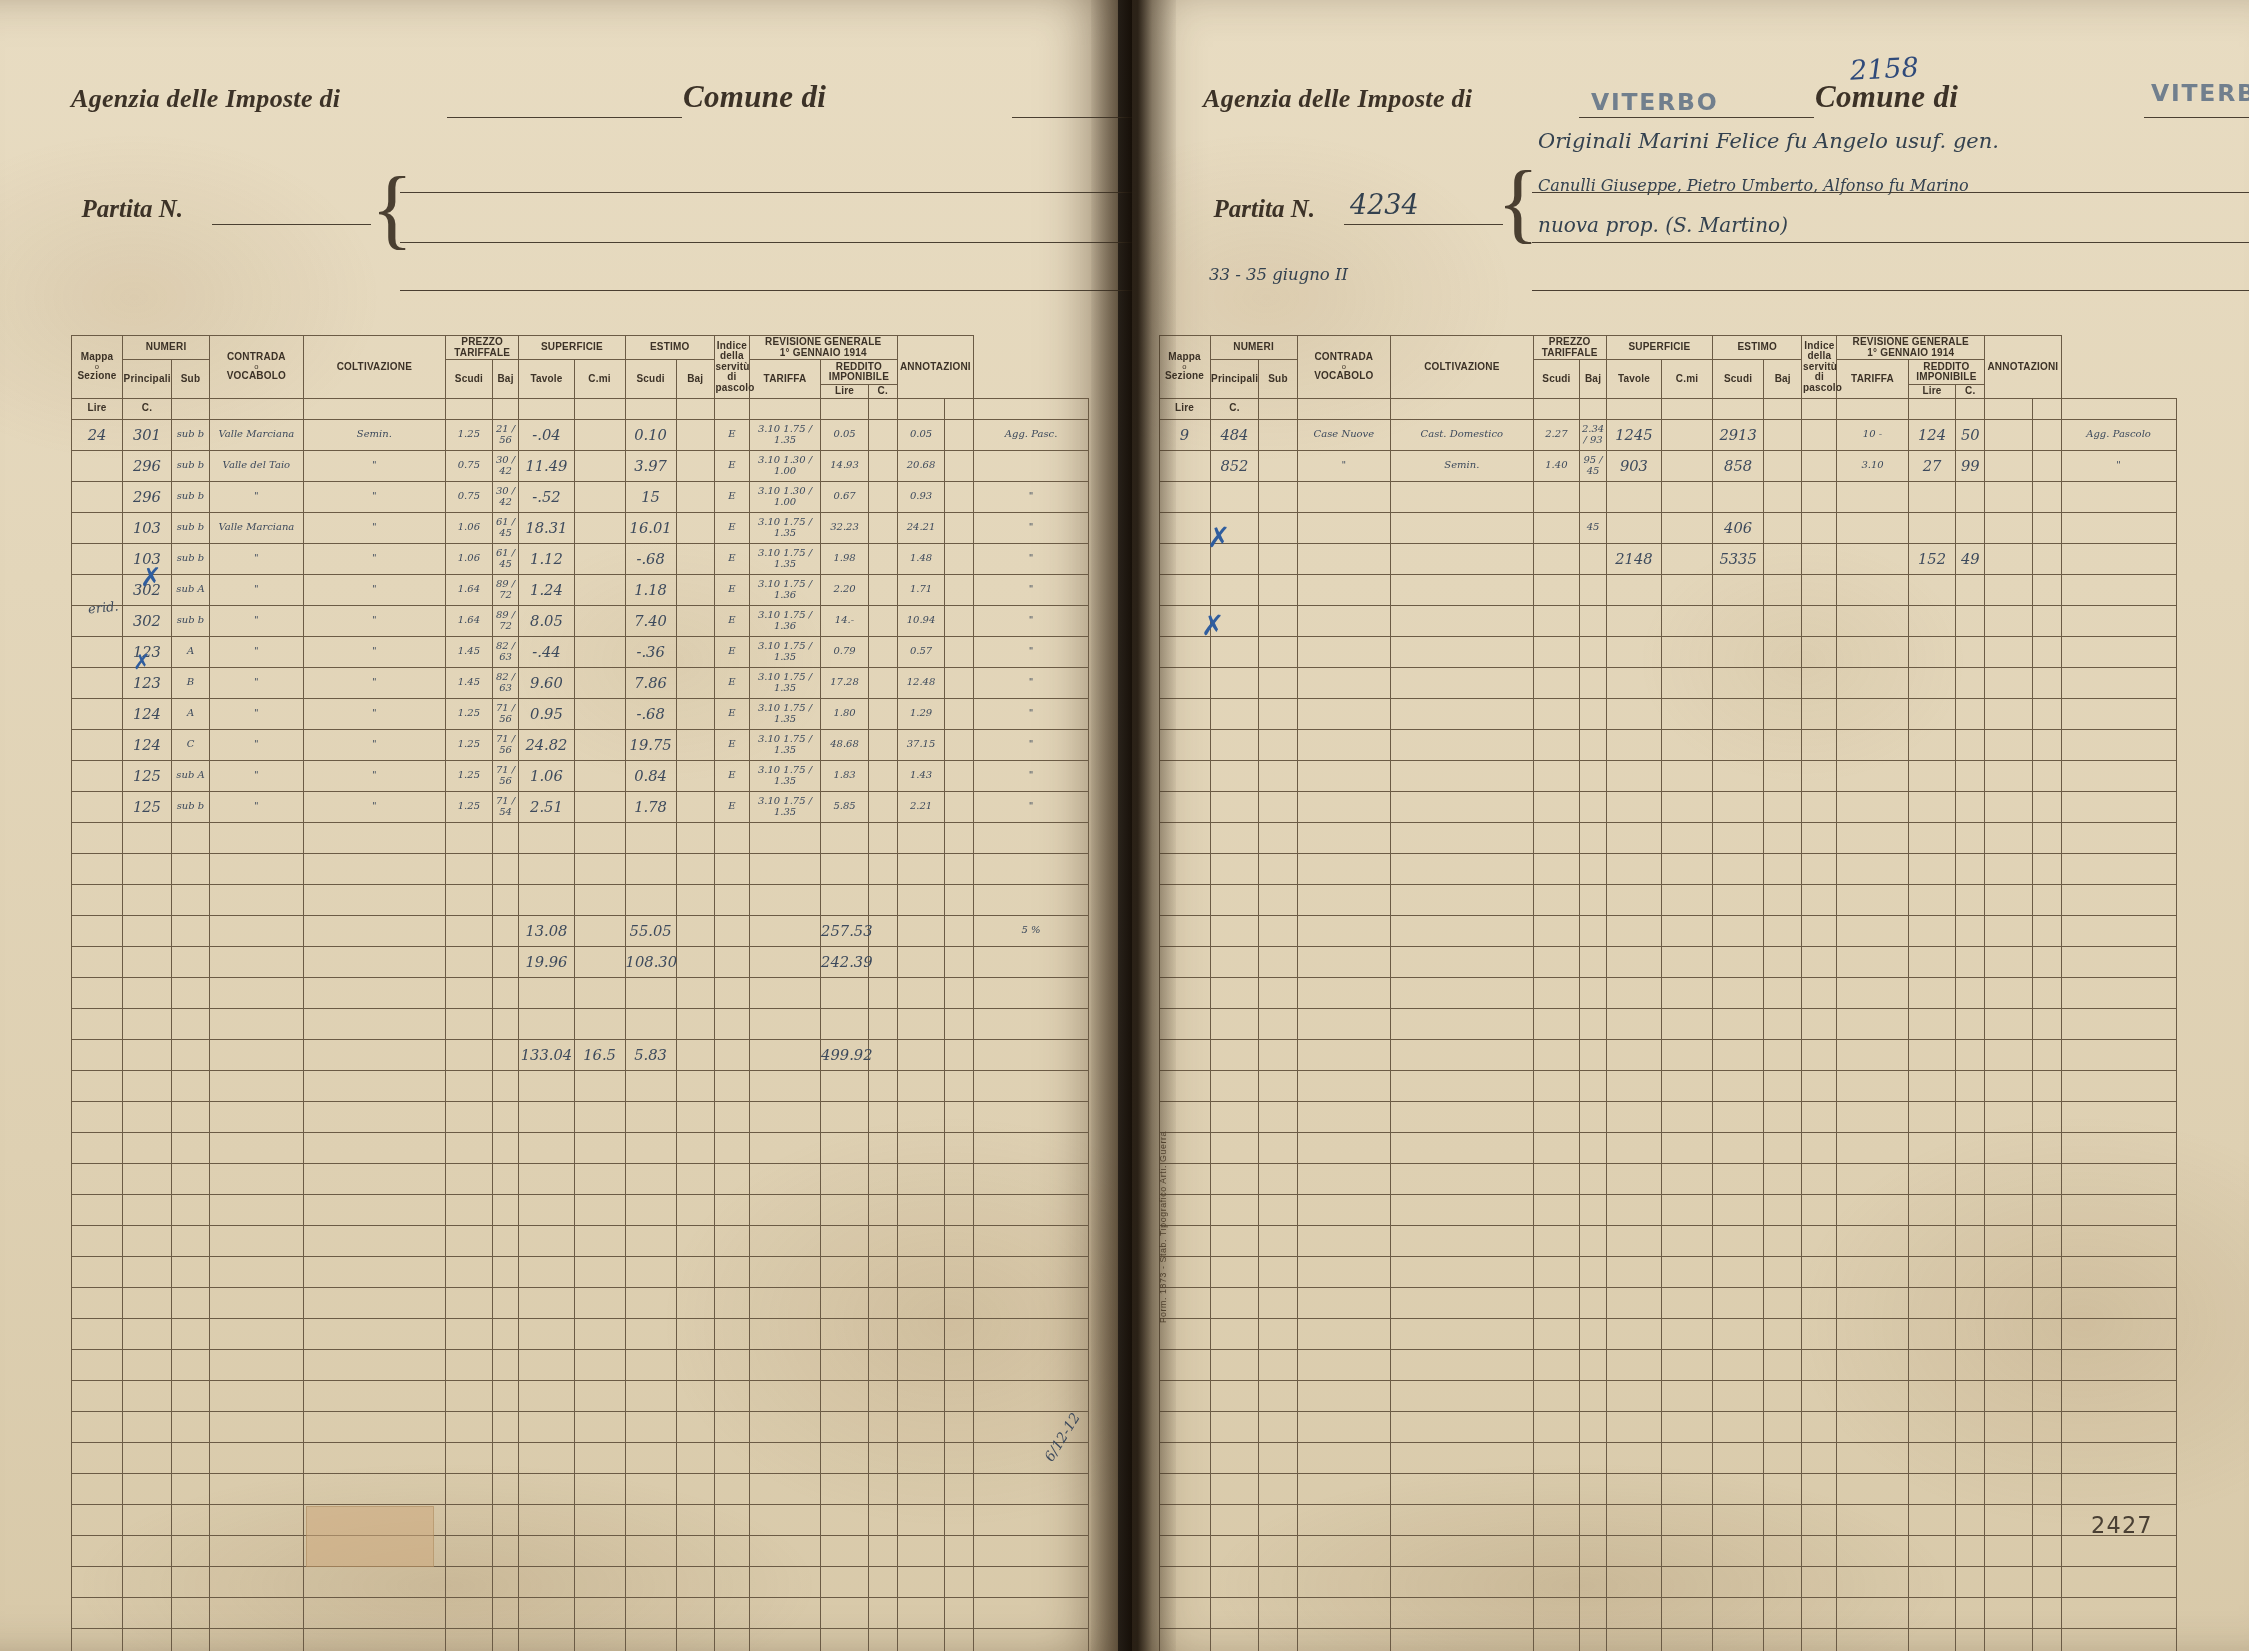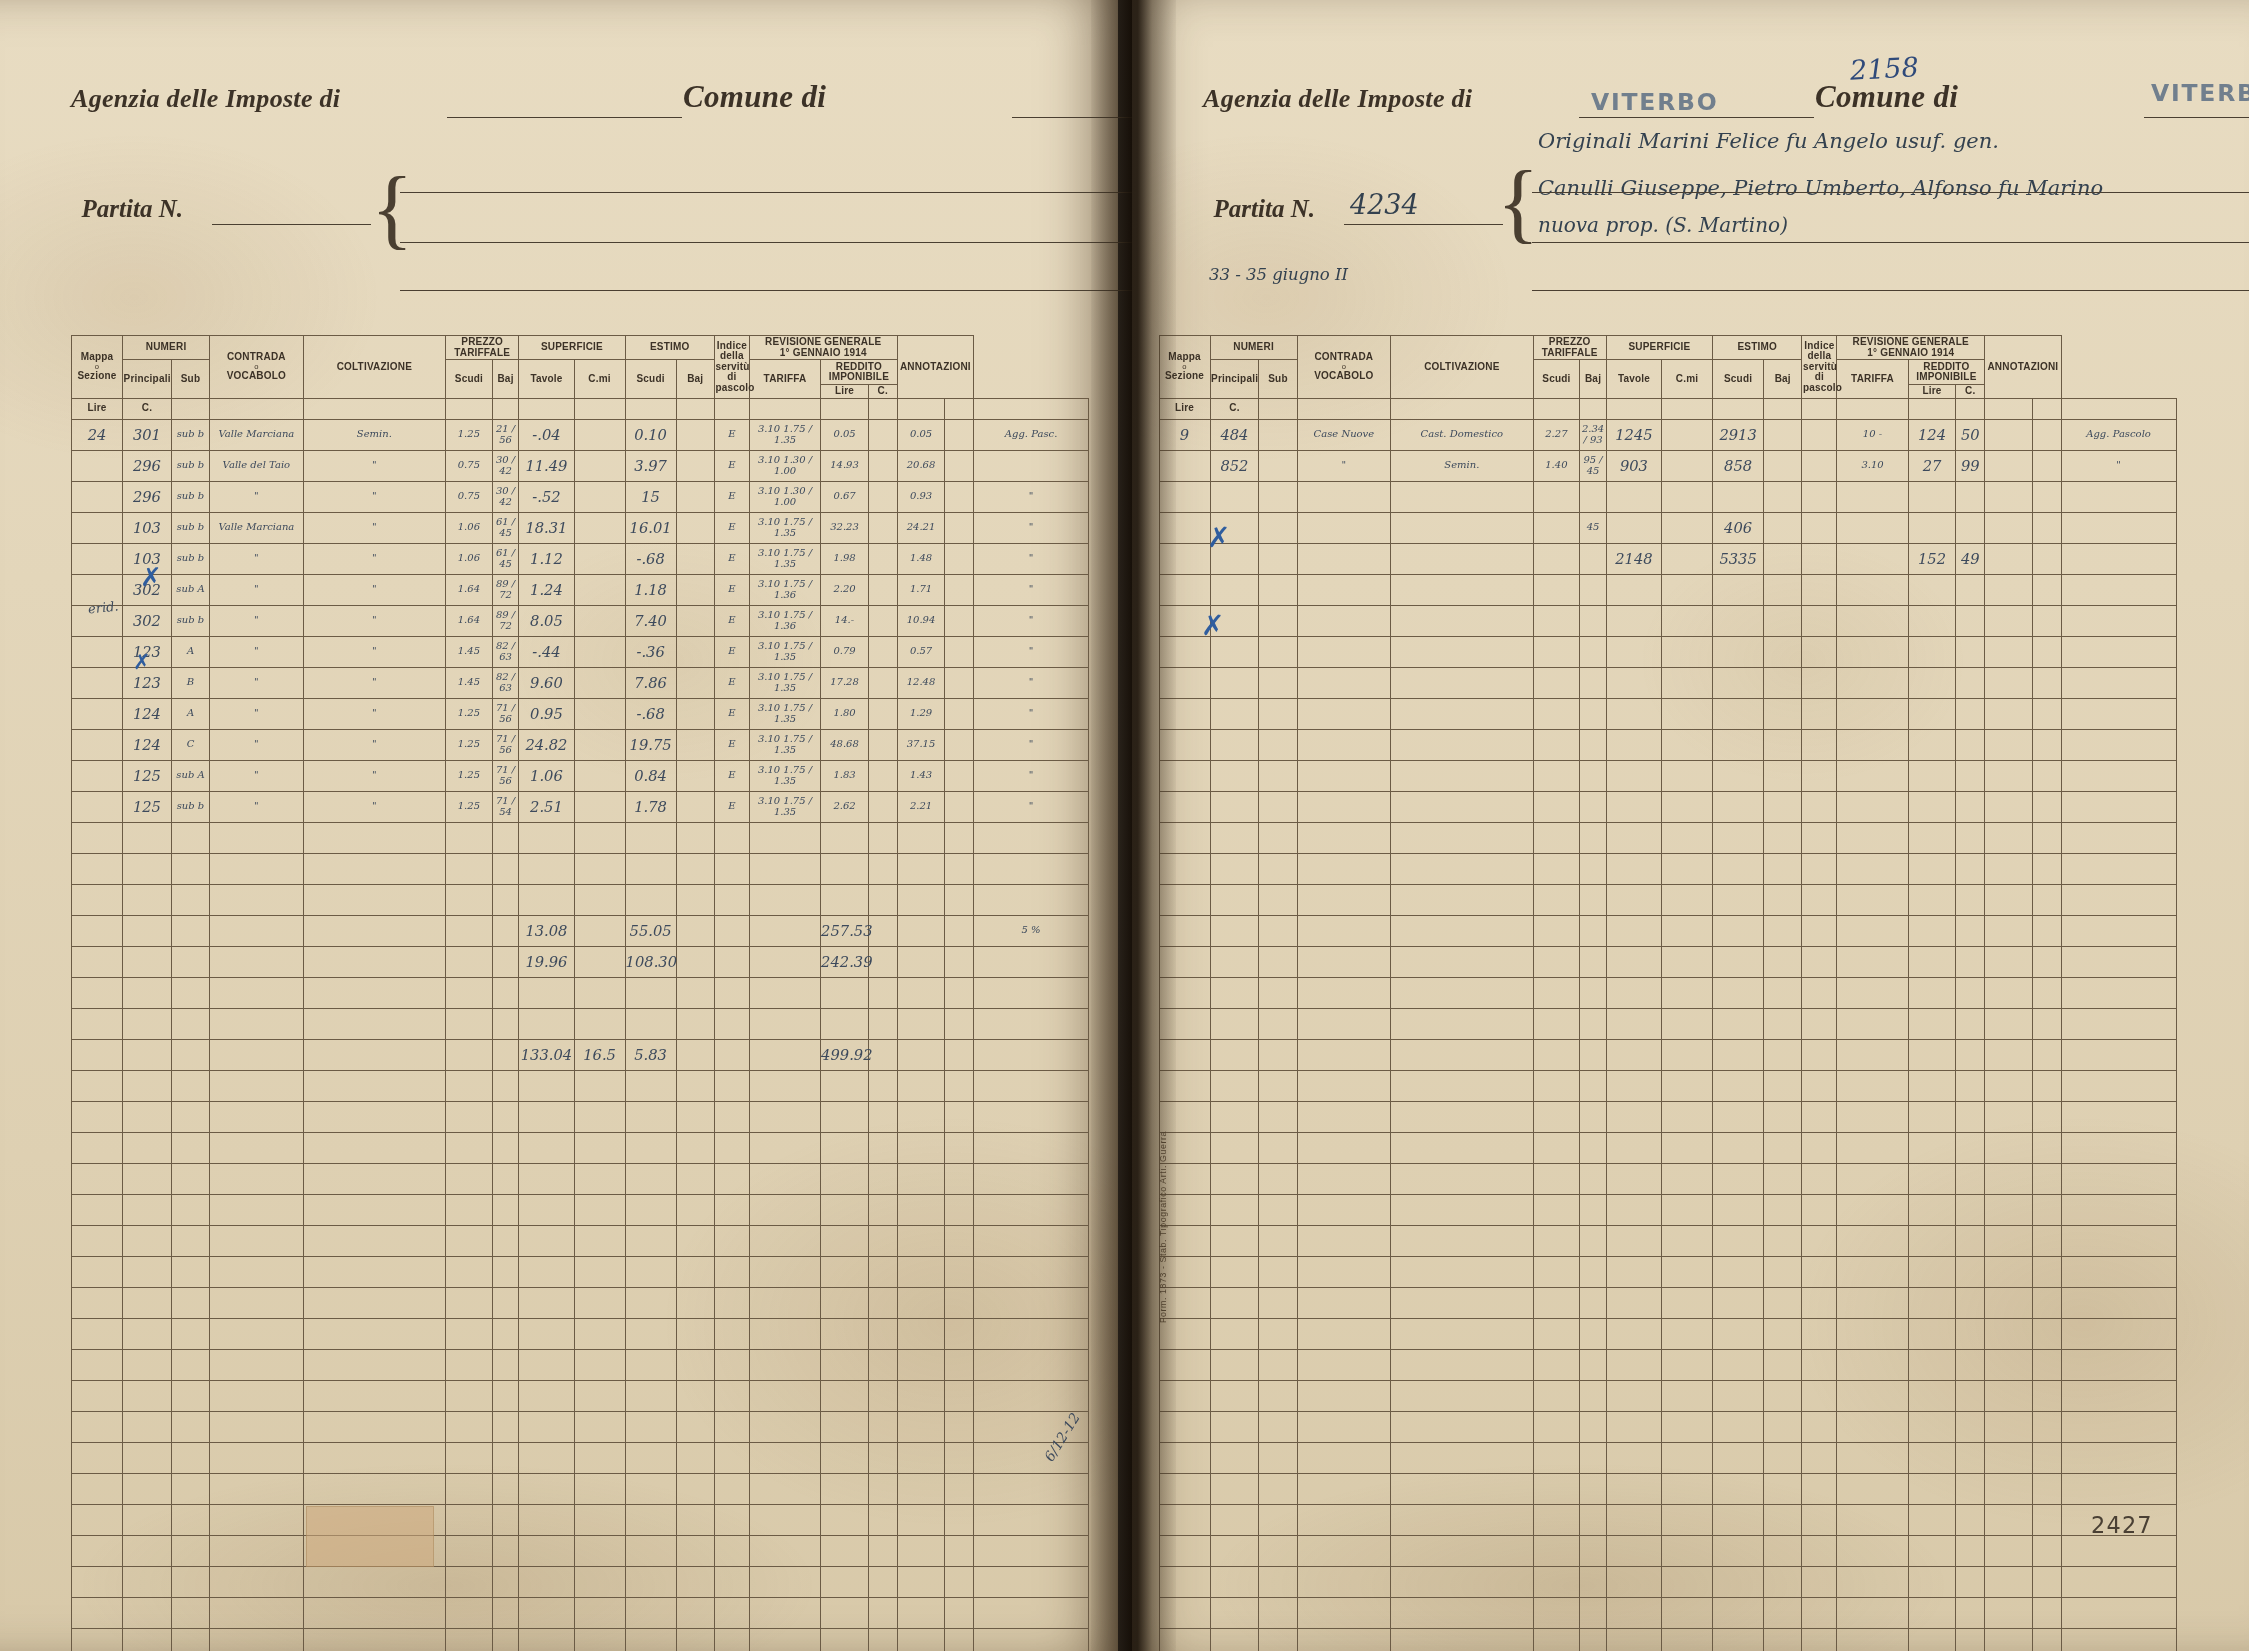--- a/index.html
+++ b/index.html
@@ -560,21 +560,21 @@
             <td><span style="font-family: &quot;DejaVu Serif&quot;, serif; font-style: italic; color: rgb(61, 74, 92); font-size: 10px;">"</span></td>
             <td><span style="font-family: &quot;DejaVu Serif&quot;, serif; font-style: italic; color: rgb(61, 74, 92); font-size: 10px;">"</span></td>
             <td><span style="font-family: &quot;DejaVu Serif&quot;, serif; font-style: italic; color: rgb(61, 74, 92); font-size: 10px;">1.25</span></td>
             <td><span style="font-family: &quot;DejaVu Serif&quot;, serif; font-style: italic; color: rgb(61, 74, 92); font-size: 10px;">71 / 54</span></td>
             <td><span style="font-family: &quot;DejaVu Serif&quot;, serif; font-style: italic; color: rgb(61, 74, 92); font-size: 14.7px;">2.51</span></td>
             <td></td>
             <td><span style="font-family: &quot;DejaVu Serif&quot;, serif; font-style: italic; color: rgb(61, 74, 92); font-size: 14.7px;">1.78</span></td>
             <td></td>
             <td><span style="font-family: &quot;DejaVu Serif&quot;, serif; font-style: italic; color: rgb(61, 74, 92); font-size: 10px;">E</span></td>
             <td><span style="font-family: &quot;DejaVu Serif&quot;, serif; font-style: italic; color: rgb(61, 74, 92); font-size: 10px;">3.10  1.75 / 1.35</span></td>
-            <td><span style="font-family: &quot;DejaVu Serif&quot;, serif; font-style: italic; color: rgb(61, 74, 92); font-size: 10px;">2.62</span></td>
+            <td><span style="font-family: &quot;DejaVu Serif&quot;, serif; font-style: italic; color: rgb(61, 74, 92); font-size: 10px;">5.85</span></td>
             <td></td>
             <td><span style="font-family: &quot;DejaVu Serif&quot;, serif; font-style: italic; color: rgb(61, 74, 92); font-size: 10px;">2.21</span></td>
             <td></td>
             <td><span style="font-family: &quot;DejaVu Serif&quot;, serif; font-style: italic; color: rgb(61, 74, 92); font-size: 10px;">"</span></td>
           </tr>
           <tr class="body-row">
             <td></td>
             <td></td>
             <td></td>
             <td></td>
@@ -1159,21 +1159,21 @@
       <div class="stamp" style="left:948px; top:8.2px; font-size:23.5px;">VITERBO</div>
 
       <div class="ms ms-blue" style="left:647px; top:-17.6px; font-size:27px; transform:rotate(-3deg);">2158</div>
 
       <div class="lbl-partita">Partita N.</div>
       <div class="ms ms-dark" style="left:147px; top:118px; font-size:27px;">4234</div>
       <div class="rule" style="left:141px; top:153px; width:159px;"></div>
       <div class="brace" style="left:294px; top:88px;">{</div>
 
       <div class="ms ms-dark" style="left:335px; top:58px; font-size:21px;">Originali Marini Felice fu Angelo usuf. gen.</div>
-      <div class="ms ms-dark" style="left:335px; top:105px; font-size:21px;">Canulli Giuseppe, Pietro Umberto, Alfonso fu Marino</div>
+      <div class="ms ms-dark" style="left:335px; top:105px; font-size:16px;">Canulli Giuseppe, Pietro Umberto, Alfonso fu Marino</div>
       <div class="ms ms-dark" style="left:335px; top:142px; font-size:20px;">nuova prop. (S. Martino)</div>
       <div class="ms ms-dark" style="left:5.9px; top:194px; font-size:16.5px;">33 - 35 giugno II</div>
 
       <div class="rule" style="left:329px; top:121px; width:806px;"></div>
       <div class="rule" style="left:329px; top:171px; width:806px;"></div>
       <div class="rule" style="left:329px; top:219px; width:806px;"></div>
     </div>
 
     <table class="ledger" style="left:26.5px; top:335px; width:1018px;">
       <colgroup>

